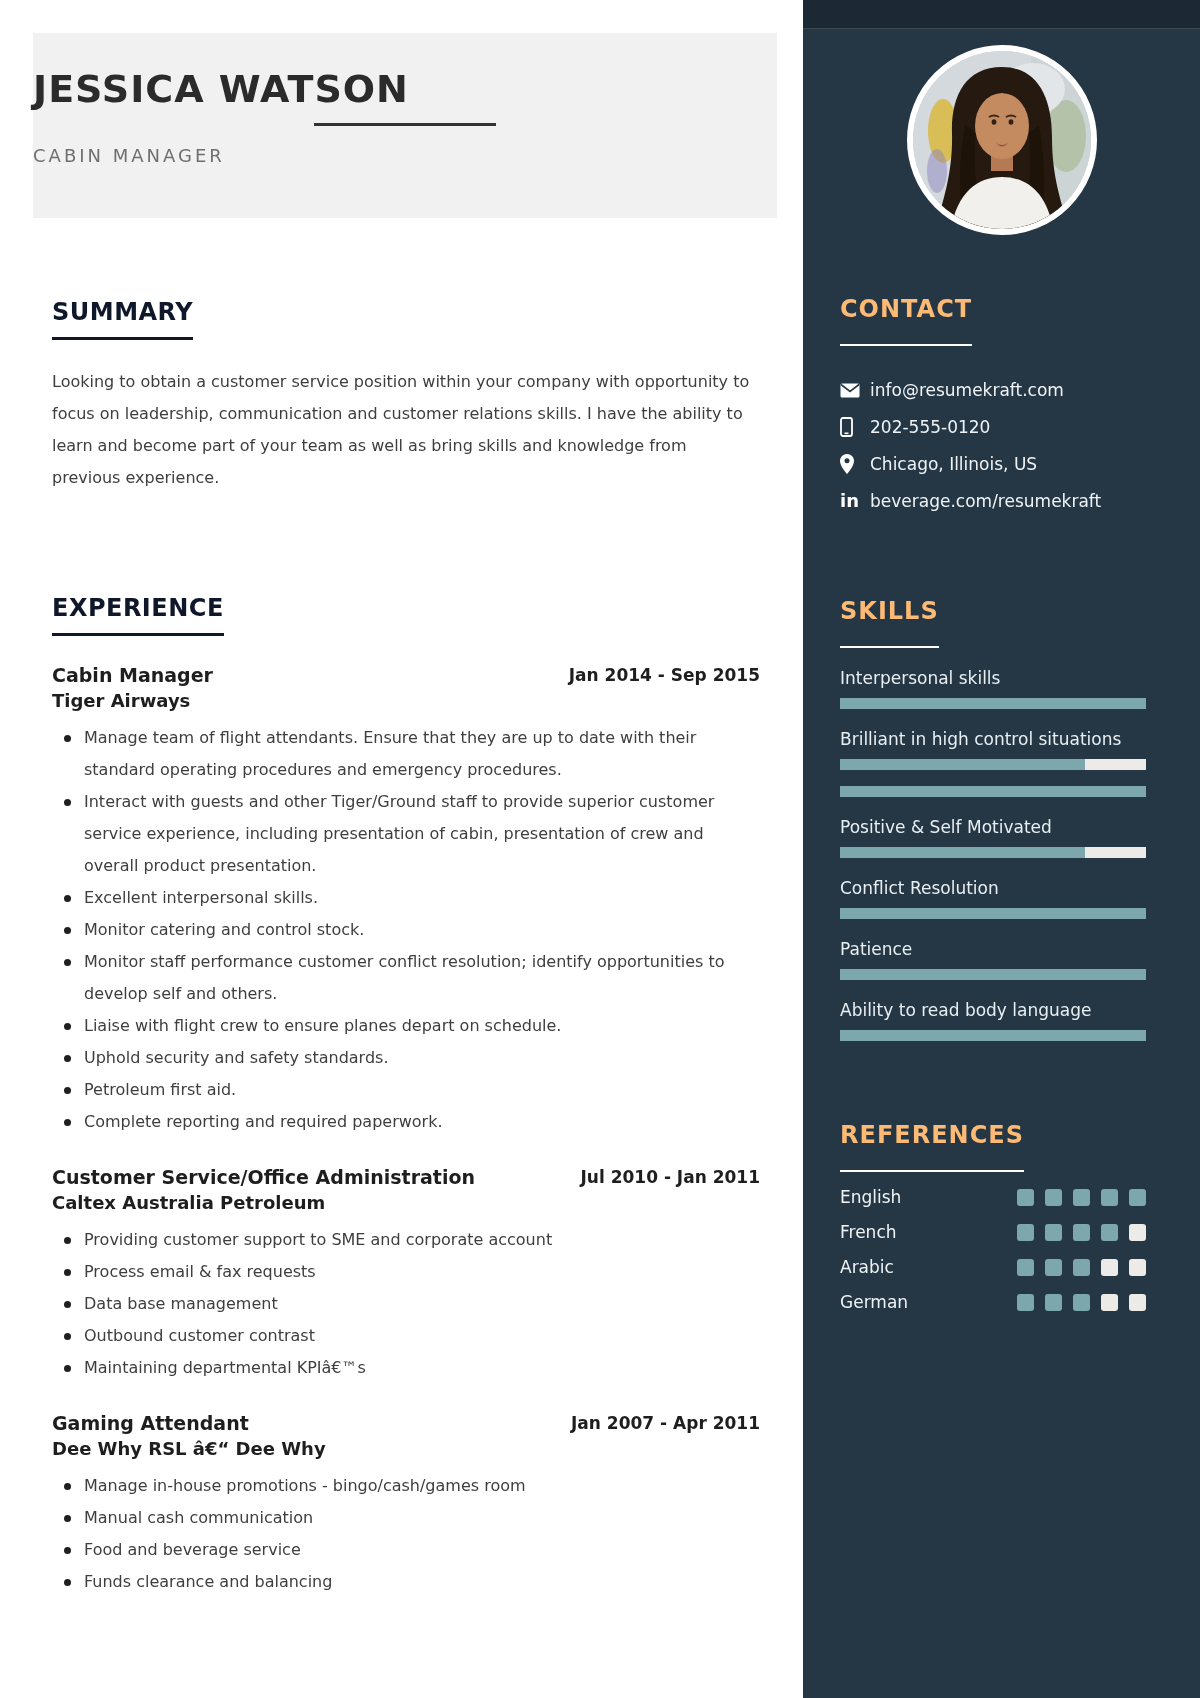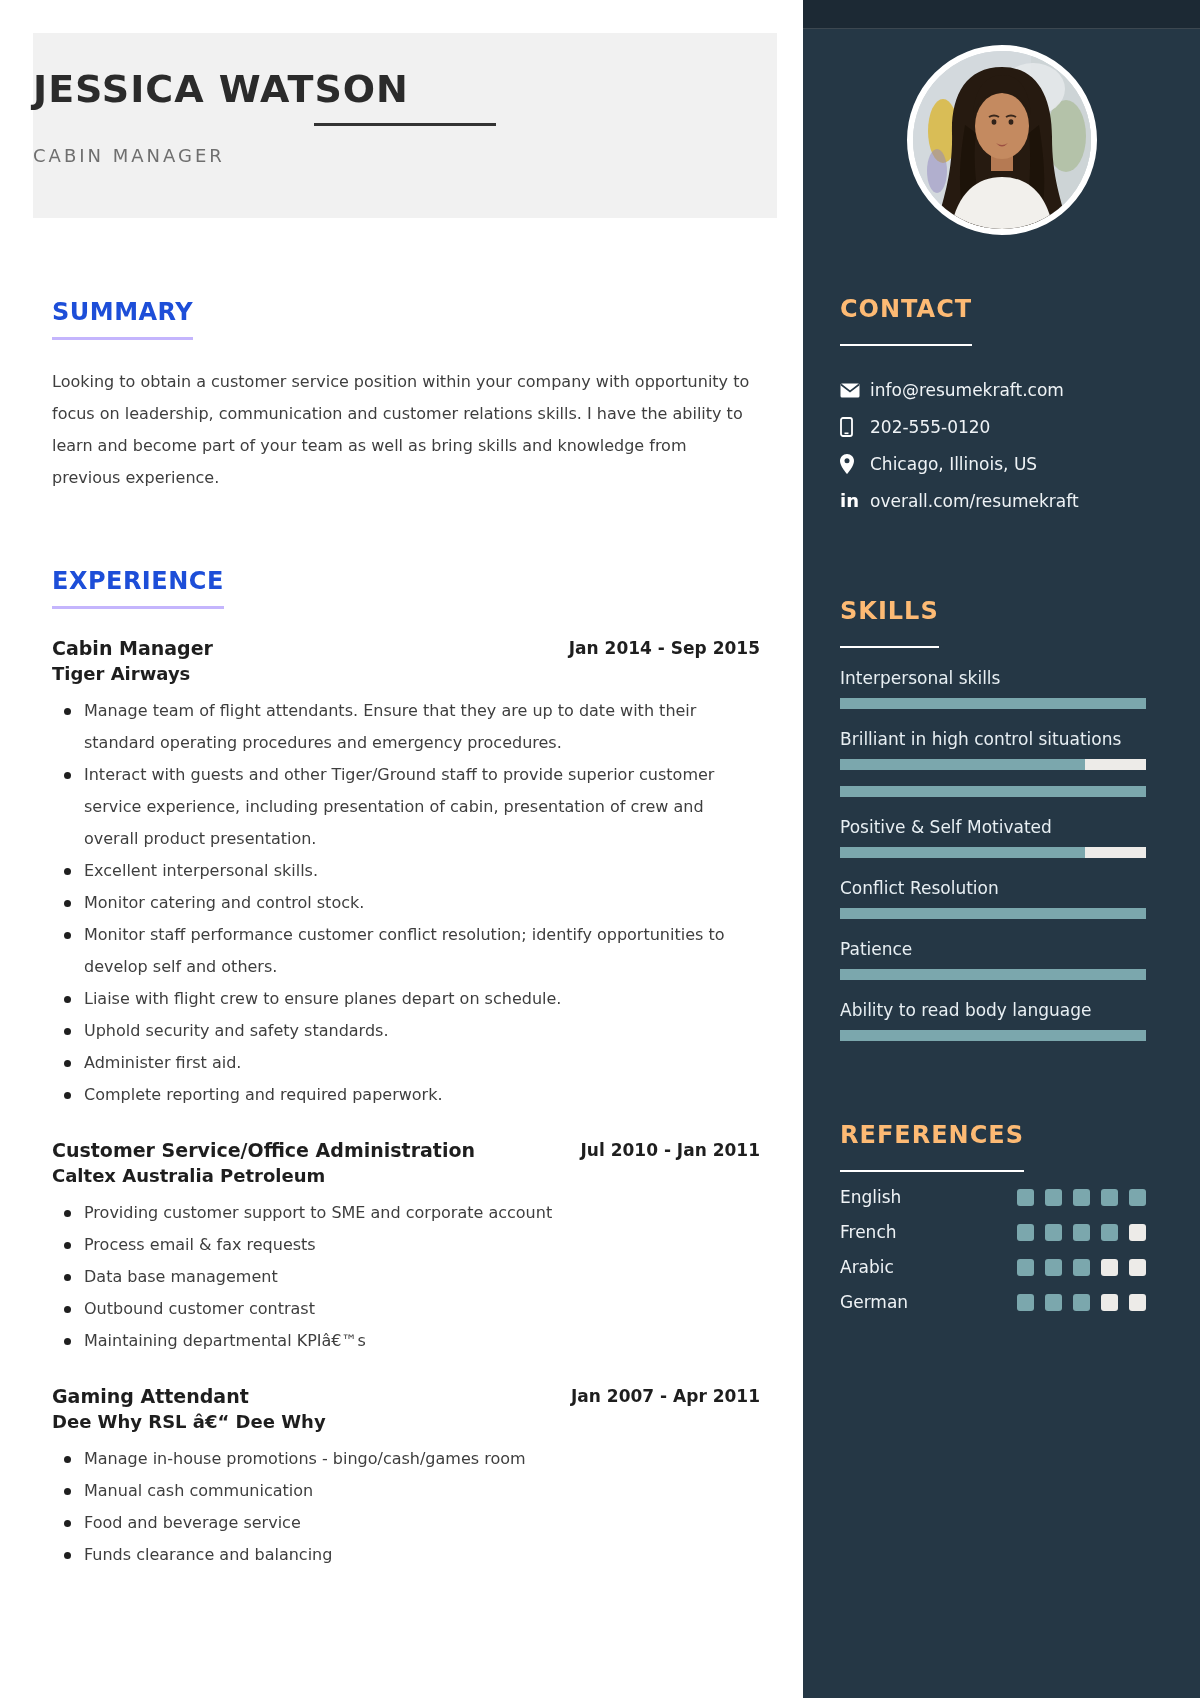--- a/index.html
+++ b/index.html
@@ -6,25 +6,25 @@
   .page{position:relative;width:1200px;height:1698px;display:flex;overflow:hidden;
         font-family:"DejaVu Sans","Liberation Sans",sans-serif;background:#ffffff;}
   
   .main{flex:0 0 803px;width:803px;}
   .header-box{margin:33px 0 0 33px;width:744px;height:185px;background:#f1f1f1;
               box-sizing:border-box;padding-top:34px;}
   .name{margin:0;font-size:38px;font-weight:bold;color:#2b2b2b;letter-spacing:1px;line-height:44px;}
   .name-underline{width:182px;height:3px;background:#333333;margin:12px auto 0;}
   .header-title{margin-top:19px;font-size:18px;color:#6f6f6f;letter-spacing:3px;}
   .content{padding-left:52px;}
-  .main-h{display:table;margin:0;font-size:24px;font-weight:bold;color:#1d4ed8;
-          letter-spacing:0.5px;padding-bottom:11px;border-bottom:3px solid #c4b5fd;}
+  .main-h{display:table;margin:0;font-size:24px;font-weight:bold;color:#0f172a;
+          letter-spacing:0.5px;padding-bottom:11px;border-bottom:3px solid #0f172a;}
   .summary-sec{margin-top:80px;}
   .summary-text{margin:26px 0 0;width:700px;font-size:16px;line-height:32px;color:#3e3e3e;}
-  .experience-sec{margin-top:73px;}
+  .experience-sec{margin-top:100px;}
   .job{margin-top:26px;}
   .job-head{display:flex;justify-content:space-between;align-items:flex-start;width:708px;}
   .jtitle{font-size:19px;font-weight:bold;color:#1e1e1e;line-height:26px;}
   .jcompany{font-size:18px;font-weight:bold;color:#1e1e1e;line-height:25px;}
   .jdates{font-size:17px;font-weight:bold;color:#1e1e1e;line-height:26px;white-space:nowrap;}
   ul.bullets{margin:9px 0 0;padding:0 0 0 32px;width:660px;list-style:none;
              font-size:16px;line-height:32px;color:#3e3e3e;}
   ul.bullets li{position:relative;}
   ul.bullets li::before{content:"";position:absolute;left:-20px;top:12.5px;width:7px;height:7px;
                         border-radius:50%;background:#1f1f1f;}
@@ -89,21 +89,21 @@
       <div class="jdates">Jan 2014 - Sep 2015</div>
     </div>
     <ul class="bullets">
                 <li>Manage team of flight attendants. Ensure that they are up to date with their standard operating procedures and emergency procedures.</li>
                 <li>Interact with guests and other Tiger/Ground staff to provide superior customer service experience, including presentation of cabin, presentation of crew and overall product presentation.</li>
                 <li>Excellent interpersonal skills.</li>
                 <li>Monitor catering and control stock.</li>
                 <li>Monitor staff performance customer conflict resolution; identify opportunities to develop self and others.</li>
                 <li>Liaise with flight crew to ensure planes depart on schedule.</li>
                 <li>Uphold security and safety standards.</li>
-                <li>Administer first aid.</li>
+                <li>Petroleum first aid.</li>
                 <li>Complete reporting and required paperwork.</li>
               </ul>
   </div>
 
   <div class="job">
     <div class="job-head">
       <div>
         <div class="jtitle">Customer Service/Office Administration</div>
         <div class="jcompany">Caltex Australia Petroleum</div>
       </div>
@@ -195,21 +195,21 @@
                   <path d="M7 0 C3.1 0 0 3.1 0 6.9 C0 12 7 20 7 20 C7 20 14 12 14 6.9 C14 3.1 10.9 0 7 0 Z" fill="#ffffff"></path>
                   <circle cx="7" cy="6.8" r="2.5" fill="#253745"></circle>
                 </svg>
               </span>
               <span>Chicago, Illinois, US</span>
             </li>
             <li>
               <span class="icn">
                 <span class="in-glyph">in</span>
               </span>
-              <span>overall.com/resumekraft</span>
+              <span>beverage.com/resumekraft</span>
             </li>
           </ul>
       </section>
 
       <section class="skills-sec">
         <h2 class="side-h">SKILLS</h2>
         <div class="skills-list" id="skills-list">
             <div class="skill">
               <div class="skill-label">Interpersonal skills</div>
               <div class="skill-track">

